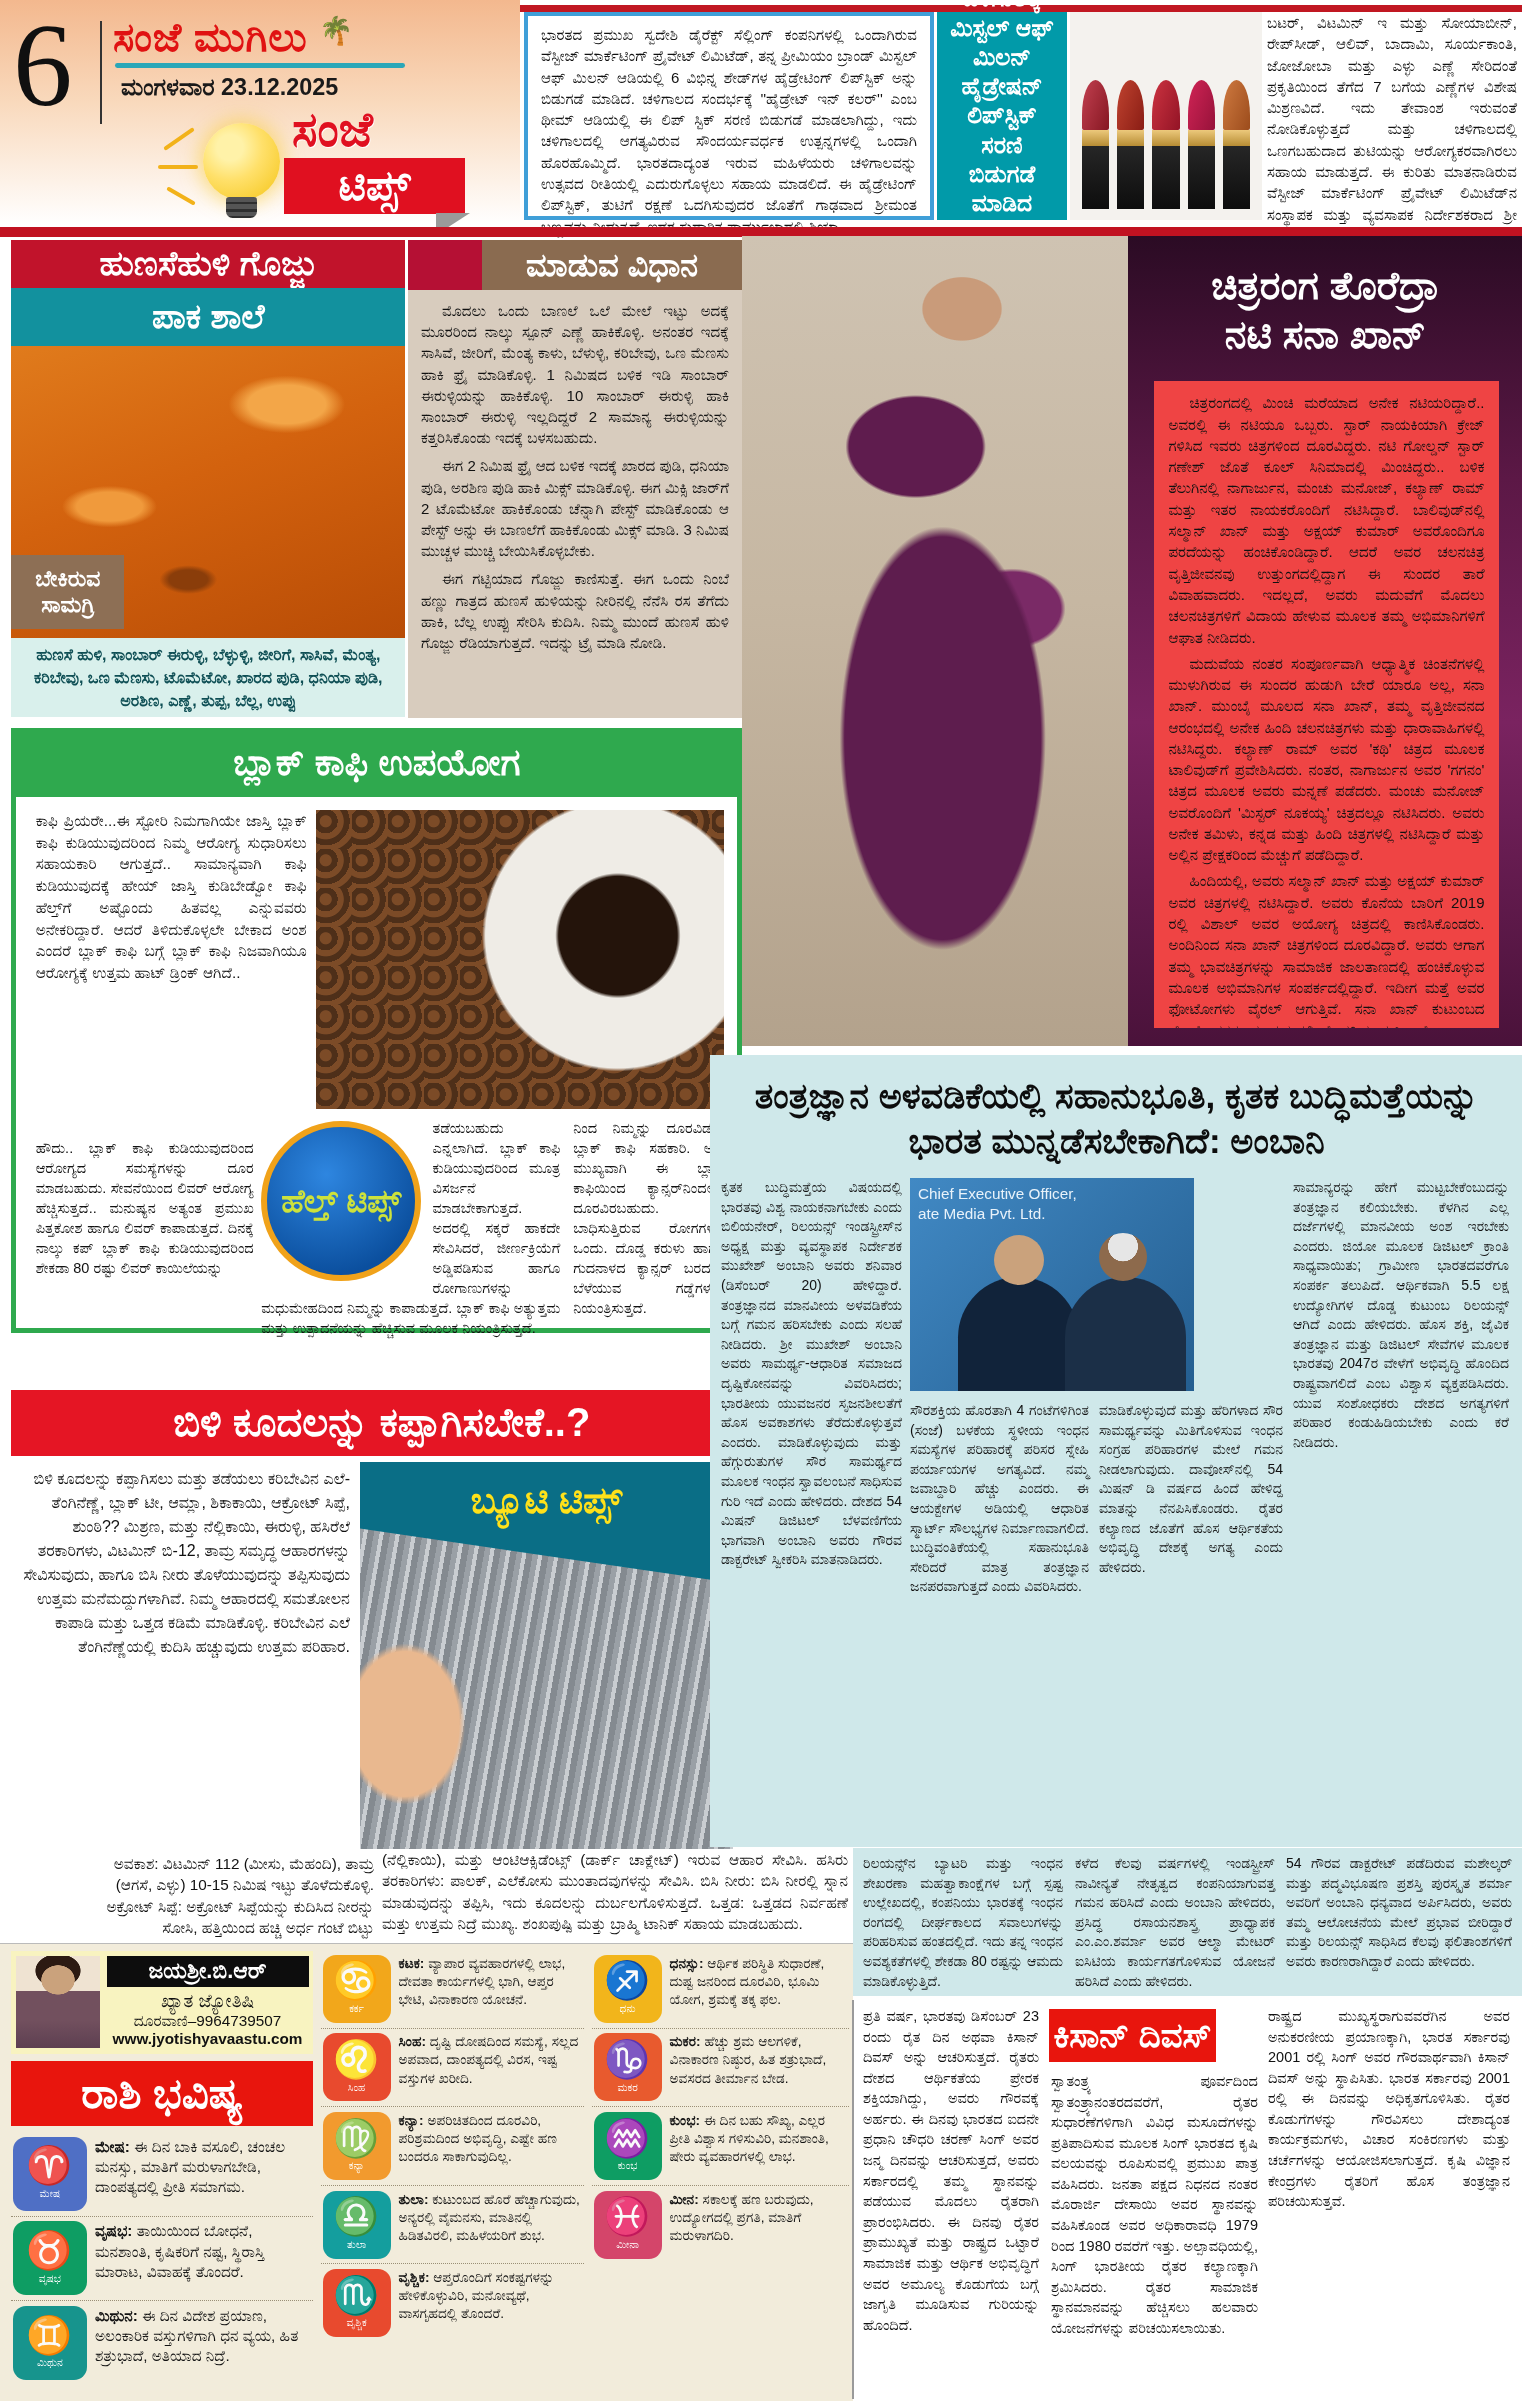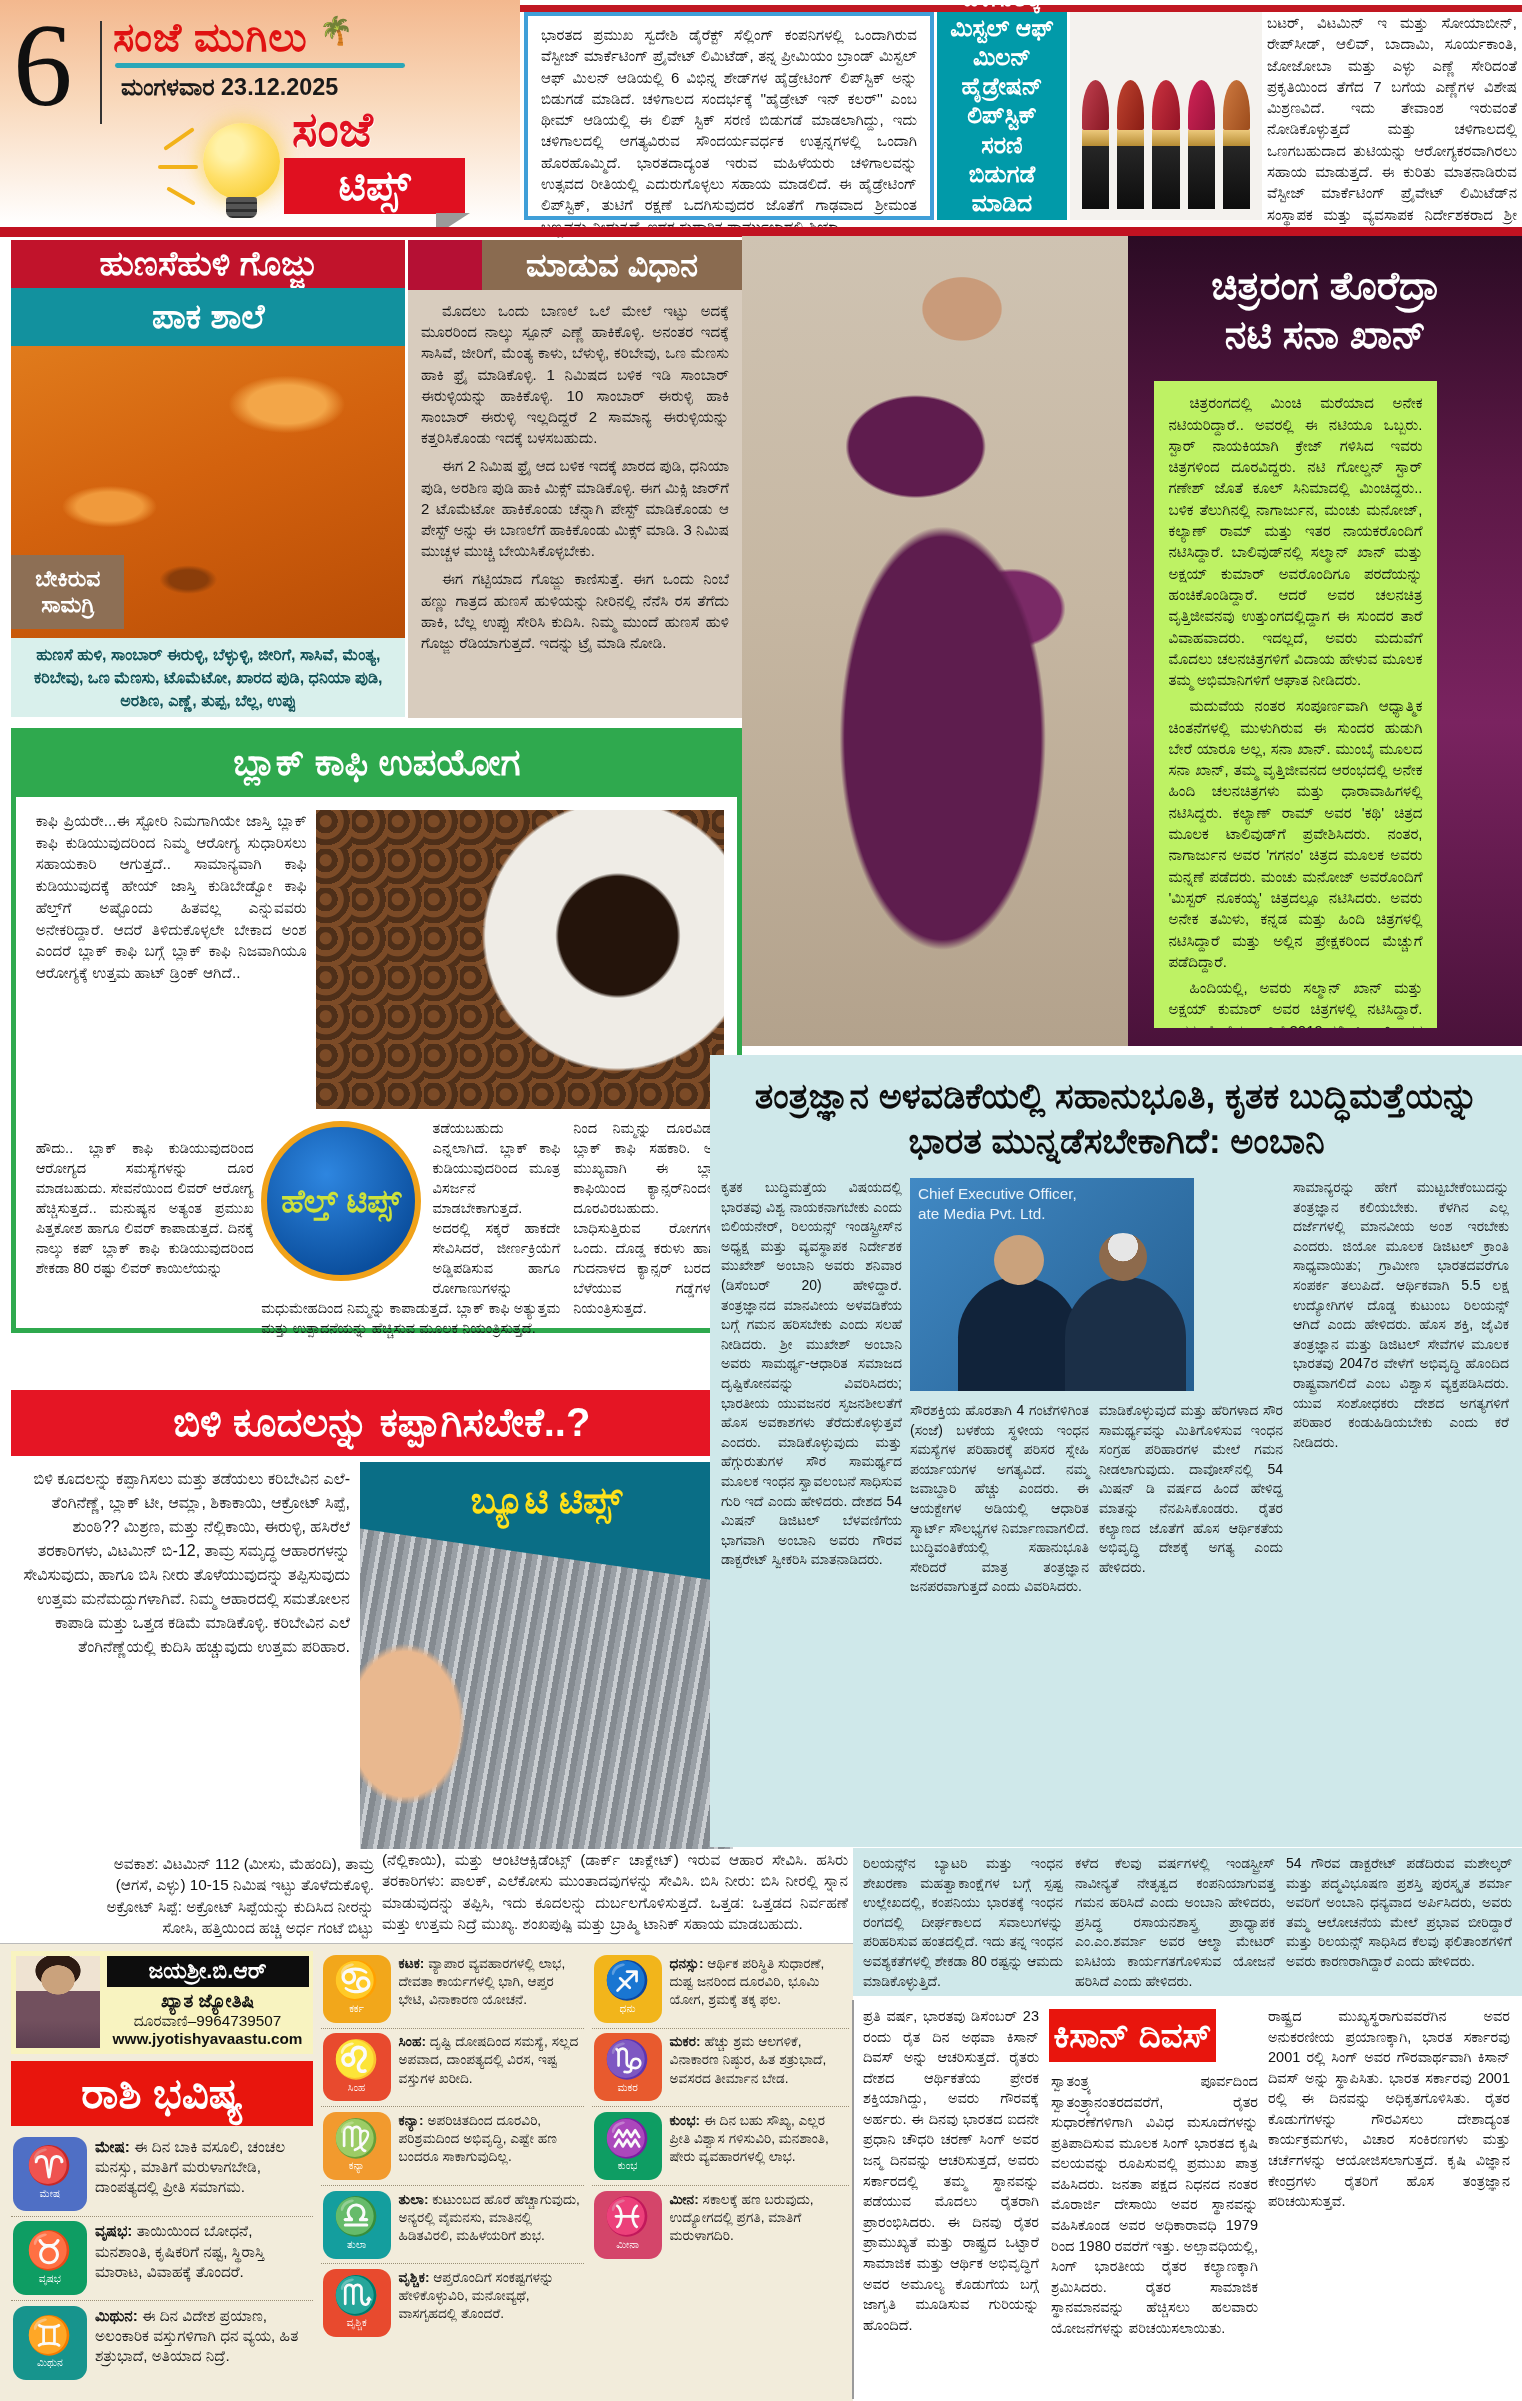--- a/index.html
+++ b/index.html
@@ -78,21 +78,21 @@
   .sana-photo{left:742px;top:236px;width:386px;height:810px;
     background:radial-gradient(65px 52px at 57% 9%,#c99b7a 0 60%,transparent 62%),
       radial-gradient(121px 89px at 45% 26%,#5f1c4e 0 55%,transparent 58%),
       radial-gradient(169px 347px at 52% 62%,#5e1d4e 0 58%,transparent 61%),
       radial-gradient(97px 73px at 70% 46%,#7a2a66 0 50%,transparent 55%),
       linear-gradient(180deg,#cfc3b2 0%,#c6b7a2 45%,#b3a28c 100%);}
   .sana-bg{left:1128px;top:236px;width:395px;height:810px;
     background:linear-gradient(180deg,#2b0b24 0%,#5c1846 30%,#7a2360 60%,#4a123a 100%);}
   .sana-head{left:1128px;top:246px;width:395px;height:129px;color:#fff;font-size:39px;
     font-weight:bold;line-height:1.25;}
-  .sana-body{left:1154px;top:381px;width:283px;height:647px;background:#bef264;
+  .sana-body{left:1154px;top:381px;width:345px;height:647px;background:#ef4444;
     padding:11.3px 14.5px;font-size:15px;line-height:1.42;overflow:hidden;}
   .sana-body p{margin:0 0 4.8px 0;text-indent:21px;}
 
   
   .coffee-banner{left:11.3px;top:728px;width:731px;height:69px;background:#2fa94e;color:#fff;
     font-size:37px;font-weight:bold;}
   .coffee-box{left:11.3px;top:797px;width:731px;height:536px;border:5.6px solid #2fa94e;border-top:none;background:#fff;}
   .coffee-intro{position:absolute;left:19.4px;top:13px;width:271px;height:323px;font-size:15.3px;line-height:1.42;}
   .coffee-img{position:absolute;left:300px;top:13px;width:408px;height:299px;
     background:radial-gradient(circle at 74% 42%,#24140b 0 17%,#efece6 18% 38%,transparent 39%),
@@ -142,21 +142,21 @@
   .amb-b2c{left:1286px;top:1854px;width:226px;height:137px;}
 
   
   .horo-bg{left:0;top:1943px;width:853px;height:458px;background:#f2ecdb;border-top:0.8px solid #bbb;}
   .astro-card{left:11.3px;top:1951px;width:302px;height:103px;background:#f8f3c0;display:flex;padding:4.8px;gap:6.5px;}
   .astro-photo{width:84px;height:92px;flex:none;
     background:radial-gradient(27.4px 24px at 50% 26%,#caa27c 0 60%,transparent 62%),
       radial-gradient(37px 27.4px at 50% 16%,#2c1a12 0 60%,transparent 62%),
       linear-gradient(180deg,#efe3d2 0 38%,#72505e 38% 70%,#5d3f51 100%);}
   .astro-name{background:#0d0d0d;color:#fff;font-size:22px;font-weight:bold;text-align:center;padding:2.4px 6.5px;}
-  .astro-title{font-size:18.6px;font-weight:bold;text-align:center;margin-top:3.2px;}
+  .astro-title{font-size:18.6px;font-weight:normal;text-align:center;margin-top:3.2px;}
   .astro-phone{font-size:15.3px;text-align:center;}
   .astro-web{font-size:15.3px;text-align:center;font-weight:bold;}
   .horo-banner{left:11.3px;top:2061px;width:302px;height:65px;background:#e8150d;color:#fff;
     font-size:42px;font-weight:bold;}
   .zod-col{display:flex;flex-direction:column;}
   .zod-col1{left:11.3px;top:2132px;width:302px;height:266px;}
   .zod-col2{left:321px;top:1950px;width:263px;height:449px;}
   .zod-col3{left:592px;top:1950px;width:257px;height:449px;}
   .z-entry{display:flex;gap:8px;padding:4.8px 1.6px;border-bottom:1.6px dotted #9a8f76;align-items:flex-start;}
   .z-entry:last-child{border-bottom:none;}

